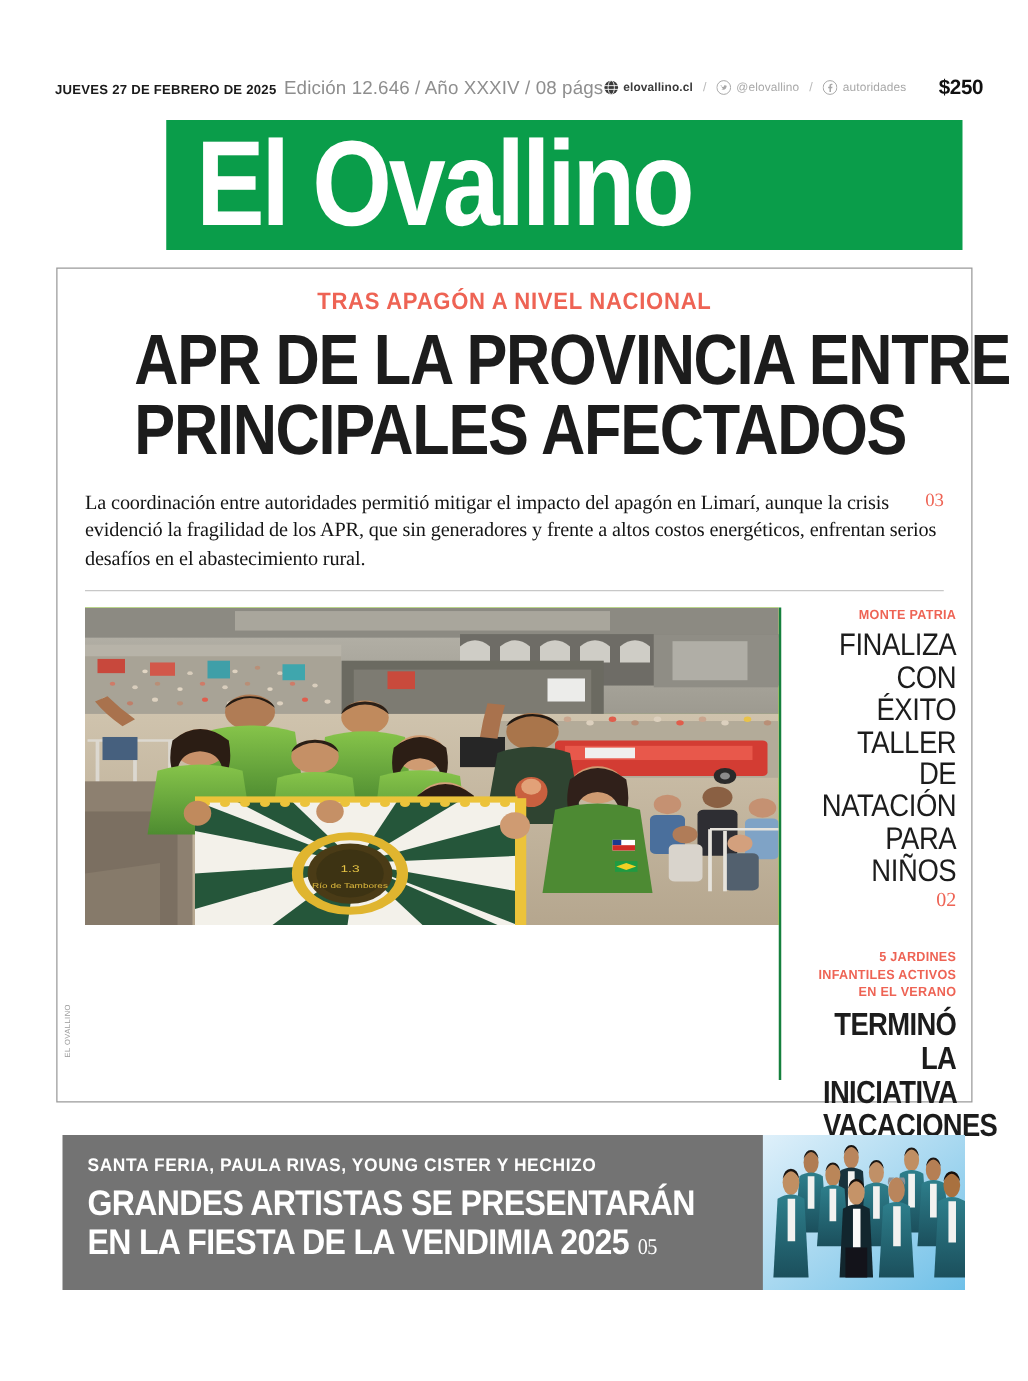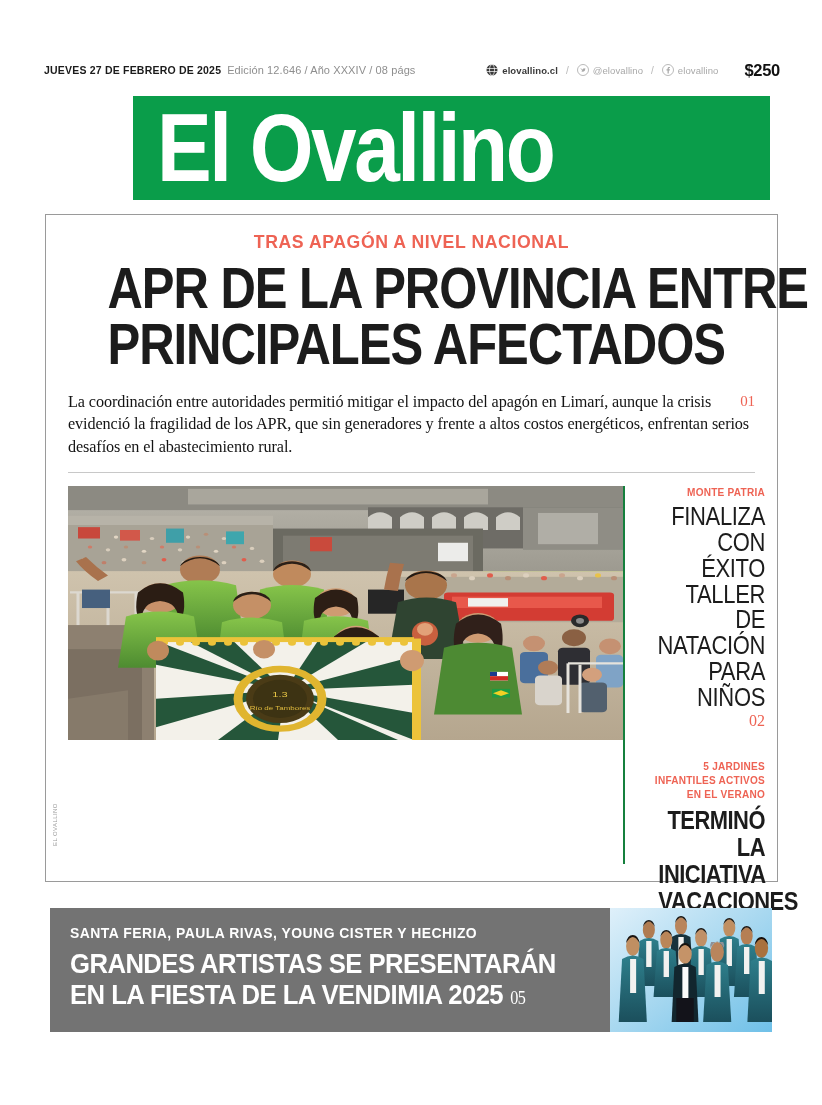--- a/index.html
+++ b/index.html
@@ -13,21 +13,21 @@
 
   
   .topbar {
     position: absolute; left: 44px; top: 58px; width: 736px; height: 24px;
     display: flex; align-items: center; justify-content: space-between;
   }
   .topbar-left { display: flex; align-items: baseline; gap: 6px; white-space: nowrap; }
   .date-line {
     font-size: 10.5px; font-weight: bold; letter-spacing: .2px; color: #1b1b1b;
   }
-  .edition-line { font-size: 11px; color: #8e8e8e; letter-spacing: .1px; }
+  .edition-line { font-size: 15px; color: #8e8e8e; letter-spacing: .1px; }
   .topbar-right { display: flex; align-items: center; gap: 6px; white-space: nowrap; }
   .social-grp { display: flex; align-items: center; gap: 4px; }
   .soc-ico { width: 12px; height: 12px; display: block; }
   .soc-txt { font-size: 9.5px; color: #3a3a3a; font-weight: bold; letter-spacing: .1px; }
   .soc-txt.dim { color: #a8a8a8; font-weight: normal; }
   .slash { font-size: 10px; color: #b9b9b9; margin: 0 2px; }
   .price { font-size: 16.5px; font-weight: bold; color: #111; margin-left: 20px; letter-spacing: -.3px; }
 
   
   .masthead {
@@ -186,41 +186,41 @@
         <span class="soc-txt dim">@elovallino</span>
       </span>
       <span class="slash">/</span>
       <span class="social-grp">
         <span>
           <svg class="soc-ico" viewBox="0 0 24 24">
               <circle cx="12" cy="12" r="11" fill="none" stroke="#a8a8a8" stroke-width="1.6"></circle>
               <path d="M13.6 19v-6h2l.3-2.3h-2.3V9.2c0-.7.2-1.1 1.1-1.1h1.2V6c-.2 0-.9-.1-1.8-.1-1.8 0-3 1.1-3 3.1v1.7H9v2.3h2.1v6z" fill="#a8a8a8"></path>
             </svg>
         </span>
-        <span class="soc-txt dim">elovallino</span>
+        <span class="soc-txt dim">autoridades</span>
       </span>
       <span class="price">$250</span>
     </div>
   </div>
 
   <div class="masthead">
     <div class="masthead-title">El Ovallino</div>
   </div>
 
   <div class="frame">
 
     <div class="kicker-main">TRAS APAGÓN A NIVEL NACIONAL</div>
 
     <div class="headline">
       <span>APR DE LA PROVINCIA ENTRE</span>
       <span class="l2">PRINCIPALES AFECTADOS</span>
     </div>
 
     <div class="lead">
-      <span class="pg">01</span>
+      <span class="pg">03</span>
       <span>La coordinación entre autoridades permitió mitigar el impacto del apagón en Limarí, aunque la crisis evidenció la fragilidad de los APR, que sin generadores y frente a altos costos energéticos, enfrentan serios desafíos en el abastecimiento rural.</span>
     </div>
 
     <div class="hr-thin"></div>
 
     <div class="body-row">
 
       <div class="photo-col">
         <div class="vert-credit">EL OVALLINO</div>
 

